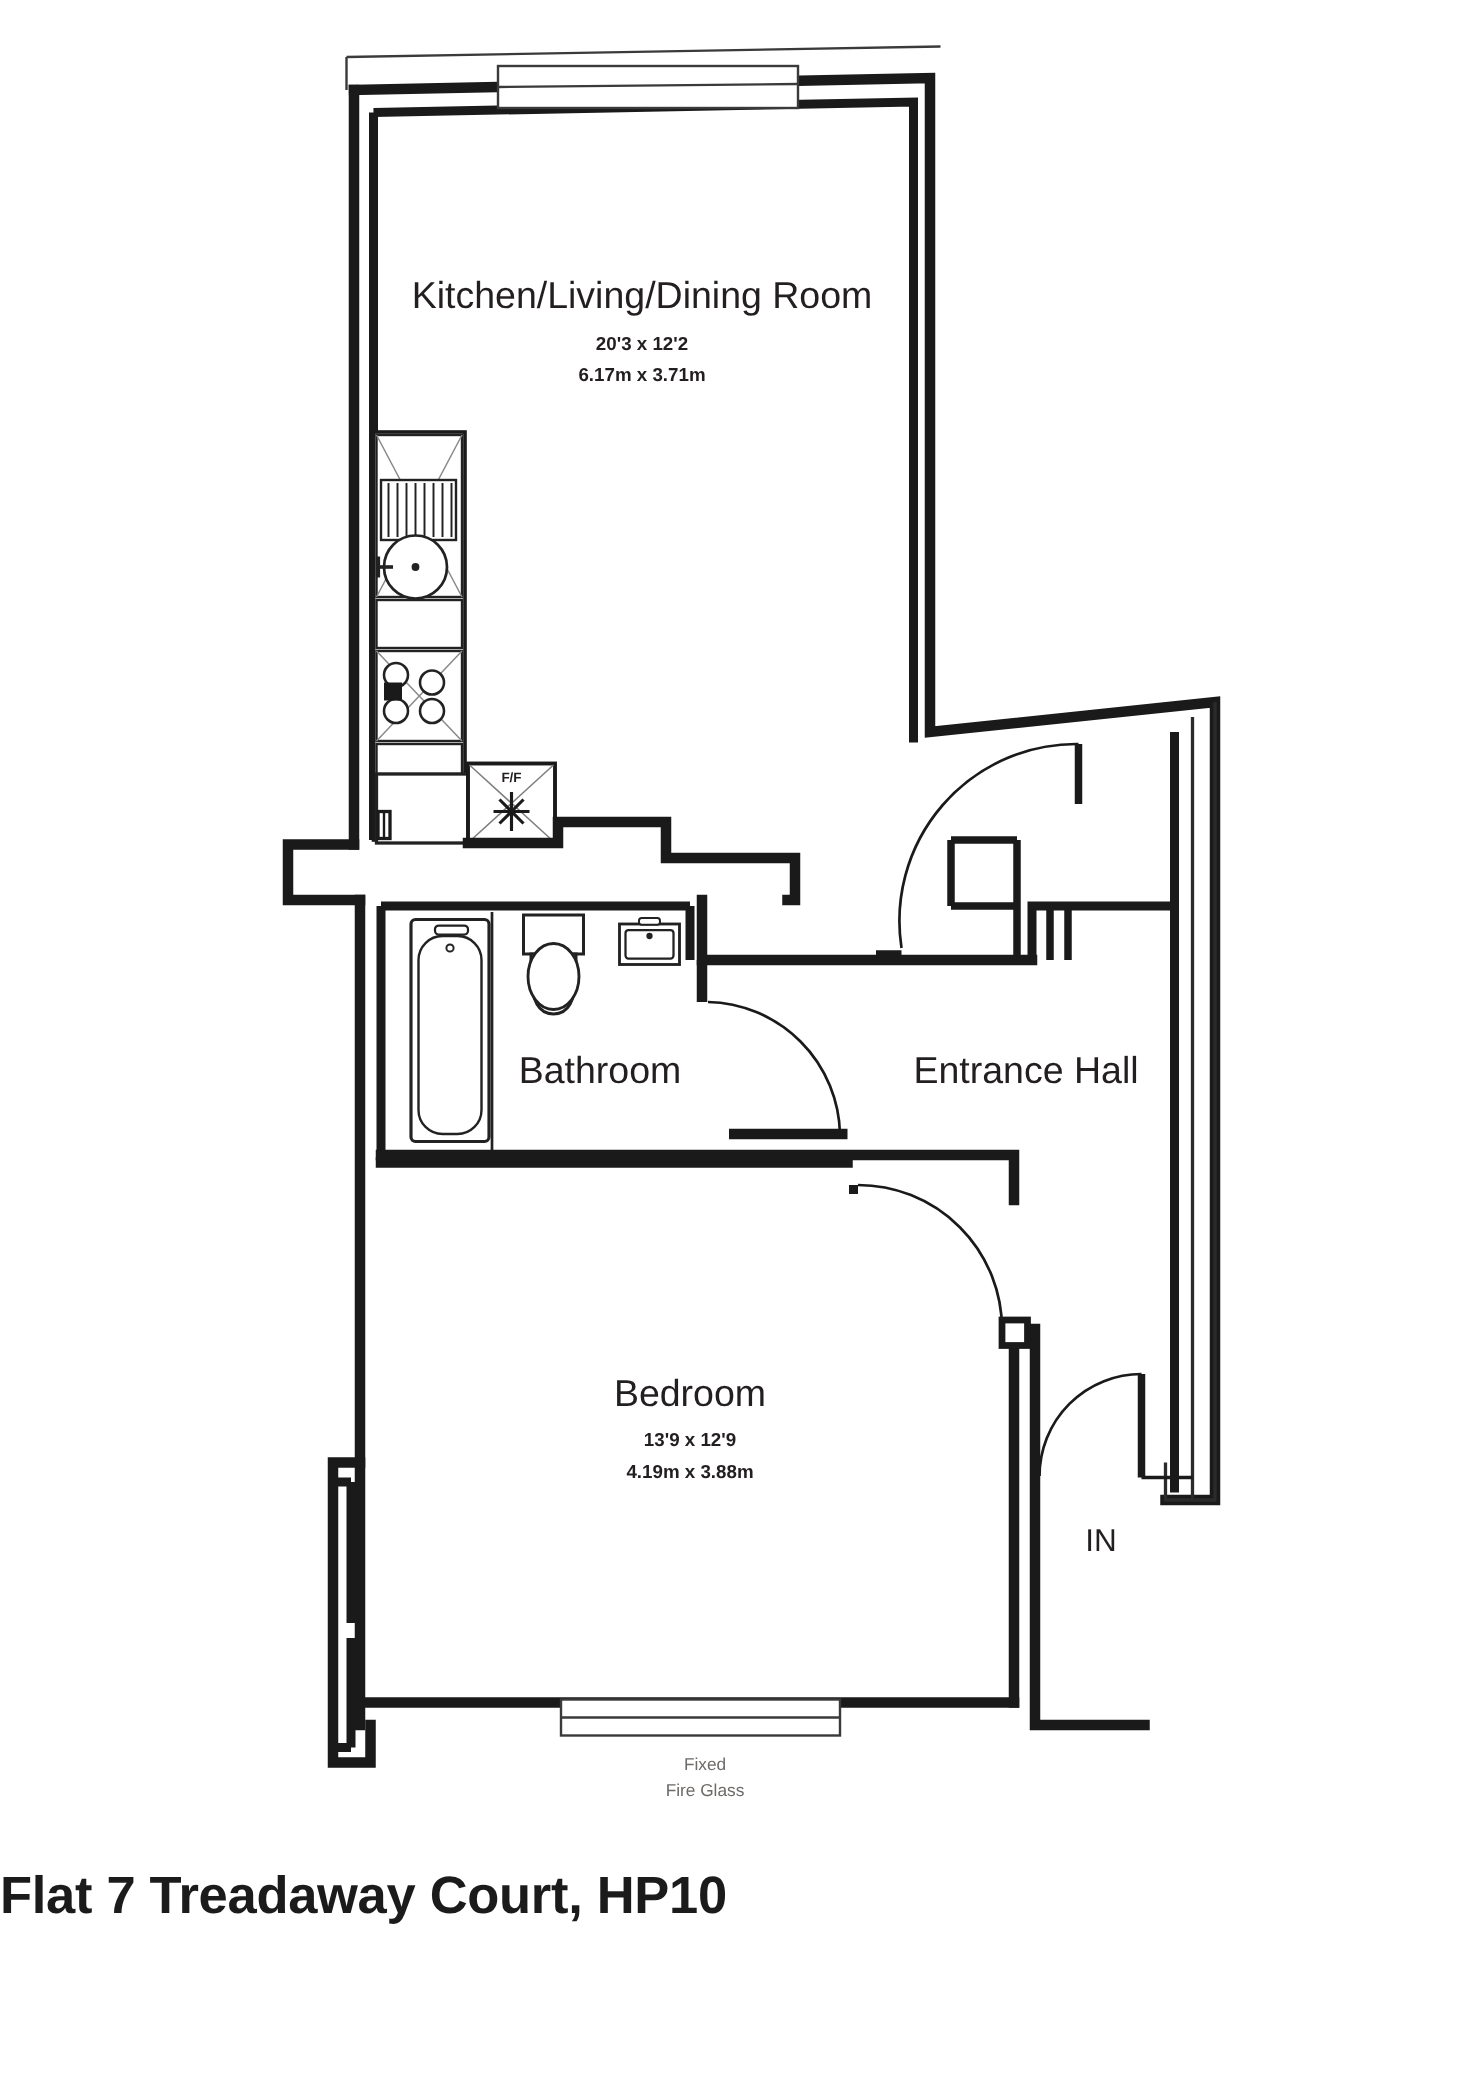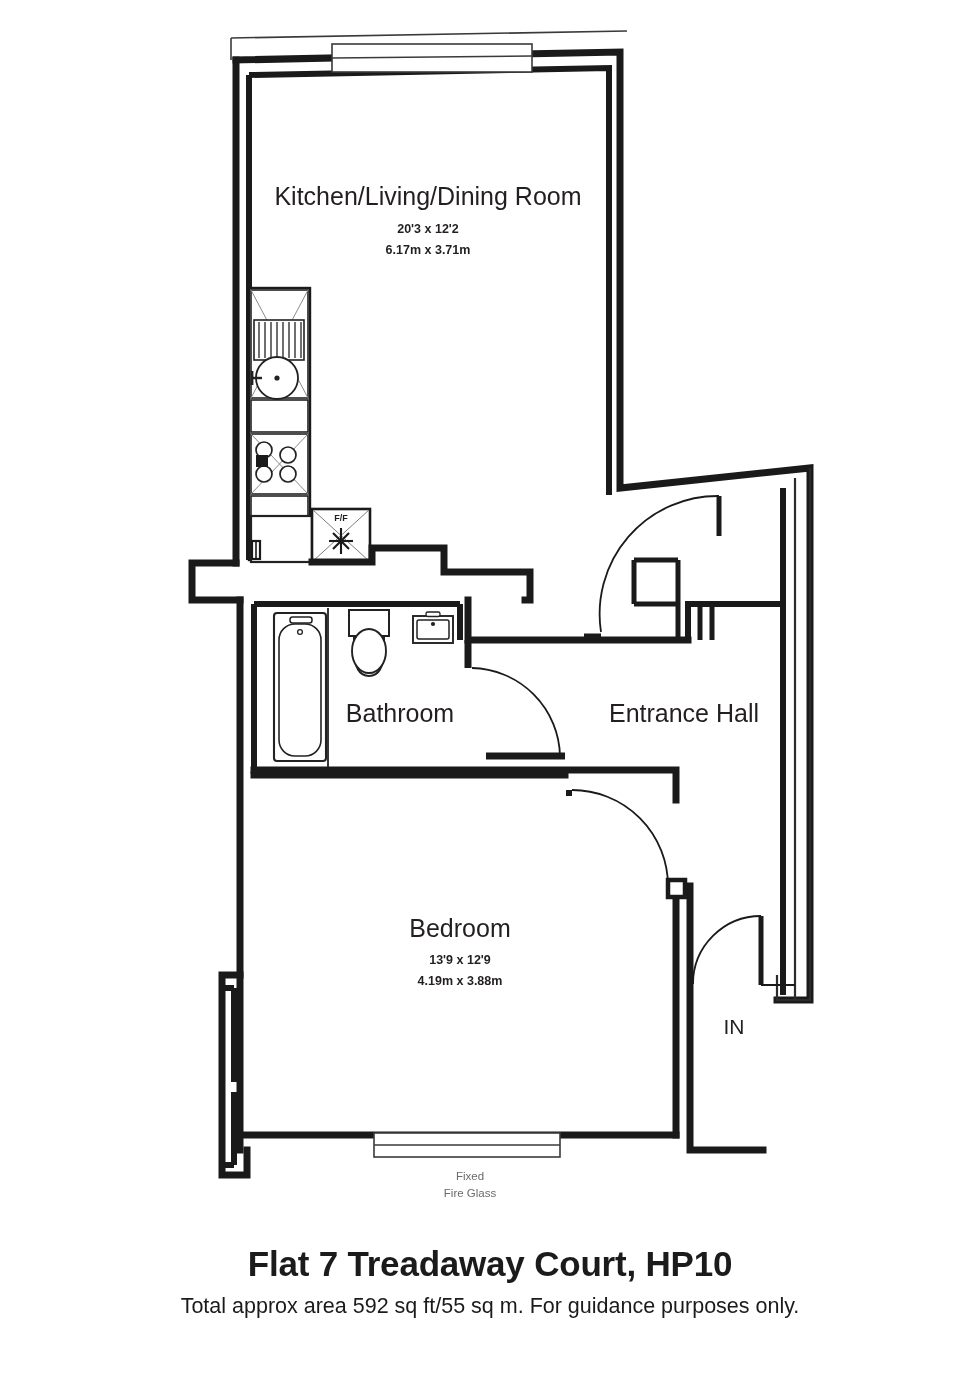--- a/index.html
+++ b/index.html
@@ -41,21 +41,21 @@
     font-weight:700;
     font-size:9px;
     fill:#231f20;
   }
 
   .footer{
     position:absolute;
     left:0;
     top:1243px;
     width:980px;
-    text-align:center;
+    text-align:left;
   }
   .footer-title{
     font-family:"Liberation Sans", sans-serif;
     font-weight:700;
     font-size:35px;
     color:#1b1b1b;
     letter-spacing:-0.2px;
     margin:0;
     line-height:1.18;
   }
@@ -295,14 +295,13 @@
   <text class="in-label" x="734" y="1034" text-anchor="middle">IN</text>
 
   <text class="tiny-note" x="470" y="1180" text-anchor="middle">Fixed</text>
   <text class="tiny-note" x="470" y="1197" text-anchor="middle">Fire Glass</text>
 
 </svg>
 </div>
 
 <div class="footer">
   <p class="footer-title">Flat 7 Treadaway Court, HP10</p>
-  <p class="footer-sub">Total approx area 592 sq ft/55 sq m. For guidance purposes only.</p>
 </div>
 
 </body></html>

